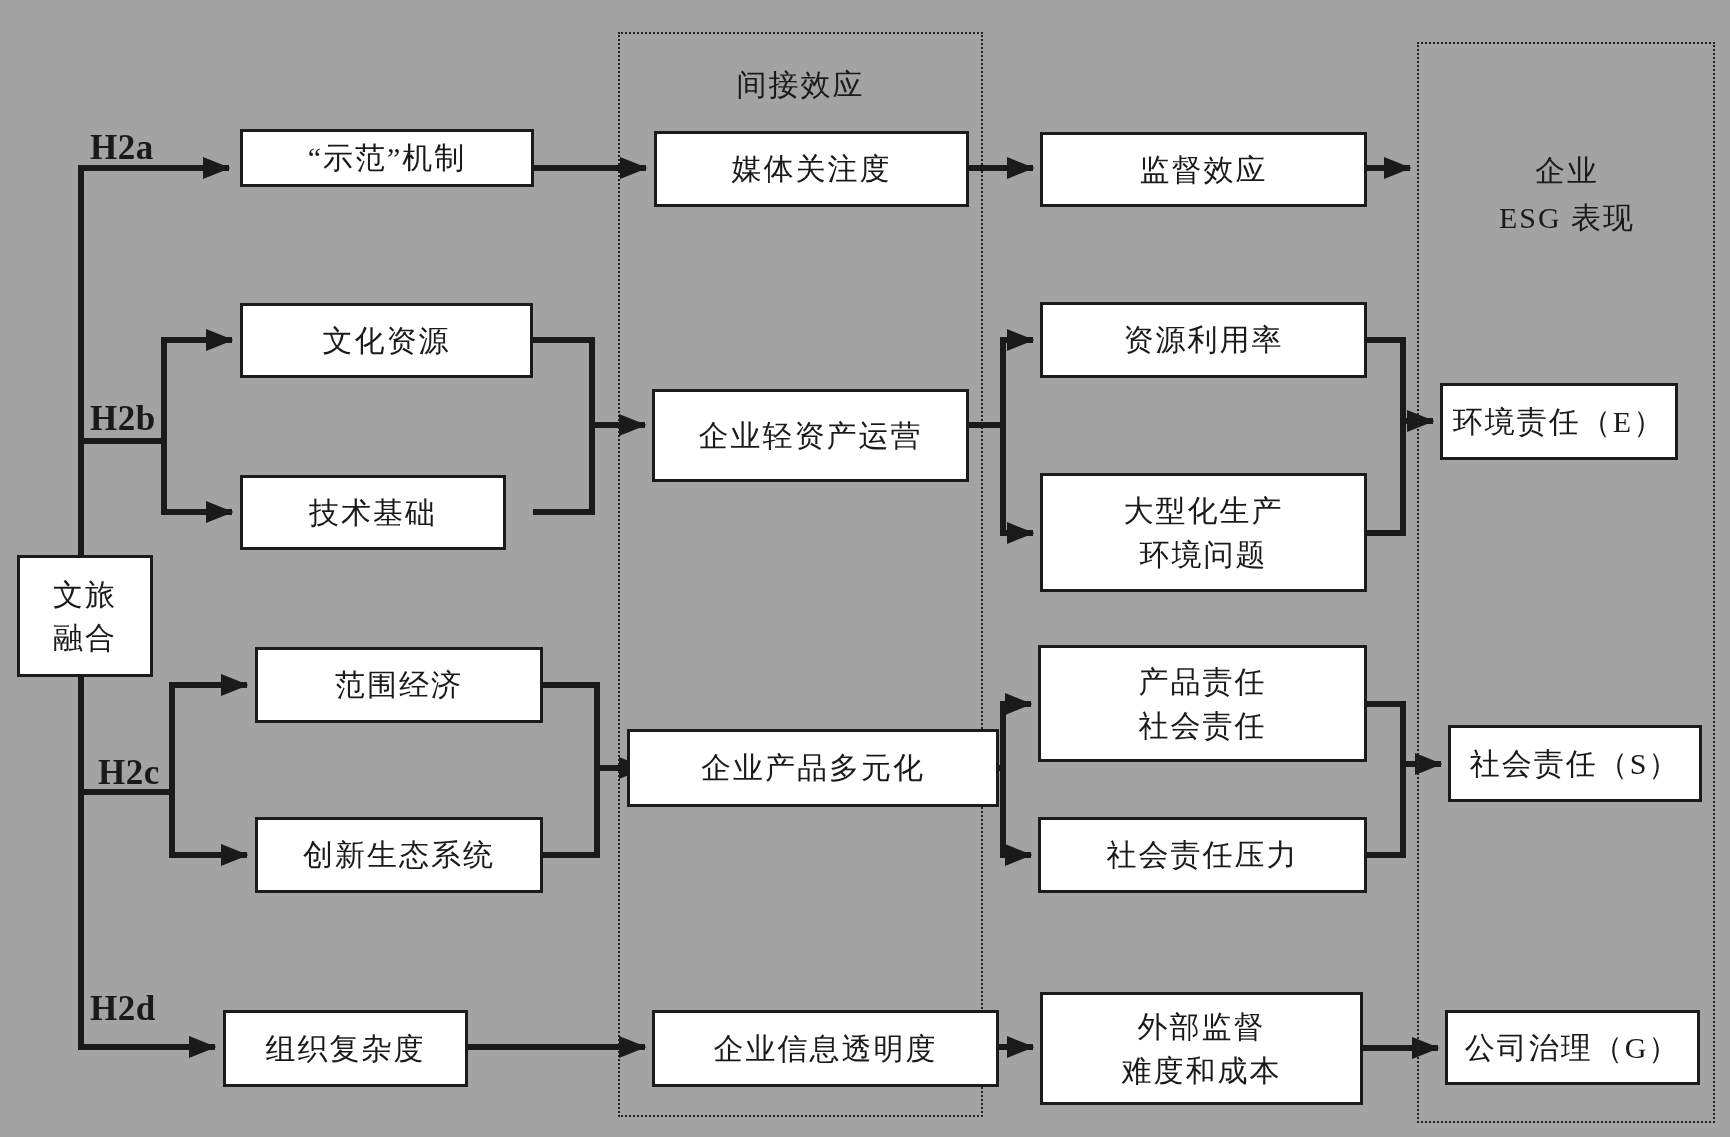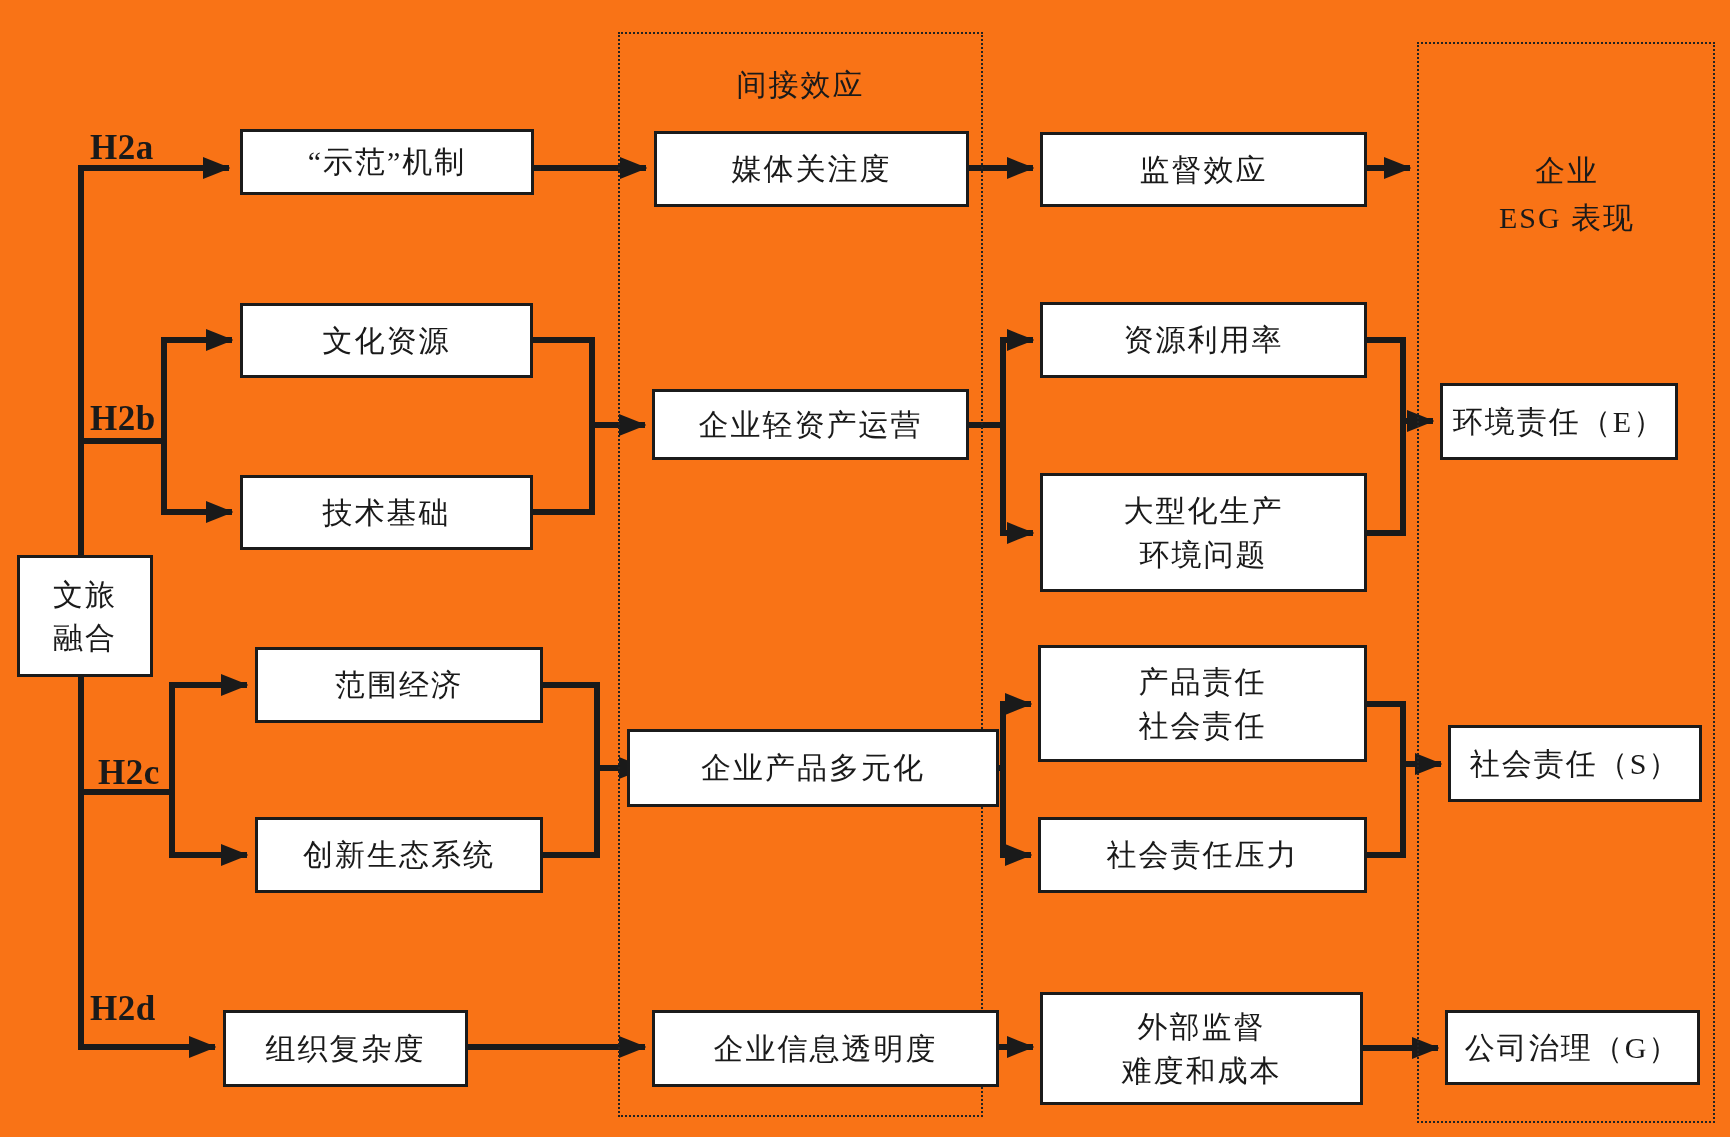--- a/index.html
+++ b/index.html
@@ -4,21 +4,21 @@
 <style>
   html, body {
     margin: 0;
     padding: 0;
     background: #ffffff;
   }
   #stage {
     position: relative;
     width: 1730px;
     height: 1137px;
-    background: #f97316;
+    background: #a3a3a3;
     font-family: "Liberation Serif", "DejaVu Serif", serif;
     color: #1a1a1a;
     overflow: hidden;
   }
   #wires {
     position: absolute;
     left: 0; top: 0;
     width: 1730px;
     height: 1137px;
   }
@@ -124,29 +124,29 @@
 
       <path d="M468,1047 L645,1047" marker-end="url(#ah)"></path>
       <path d="M968,1047 L1033,1047" marker-end="url(#ah)"></path>
       <path d="M1363,1048 L1438,1048" marker-end="url(#ah)"></path>
     </g>
   </svg>
 
   <div class="node" style="left:17px; top:555px; width:136px; height:122px">文旅
 融合</div>
 
-  <div class="node" style="left:240px; top:129px; width:294px; height:66px">“示范”机制</div>
+  <div class="node" style="left:240px; top:129px; width:294px; height:58px">“示范”机制</div>
   <div class="node" style="left:240px; top:303px; width:293px; height:75px">文化资源</div>
-  <div class="node" style="left:240px; top:475px; width:293px; height:75px">技术基础</div>
+  <div class="node" style="left:240px; top:475px; width:266px; height:75px">技术基础</div>
   <div class="node" style="left:255px; top:647px; width:288px; height:76px">范围经济</div>
   <div class="node" style="left:255px; top:817px; width:288px; height:76px">创新生态系统</div>
   <div class="node" style="left:654px; top:131px; width:315px; height:76px">媒体关注度</div>
 
   <div class="node" style="left:223px; top:1010px; width:245px; height:77px">组织复杂度</div>
-  <div class="node" style="left:652px; top:389px; width:317px; height:71px">企业轻资产运营</div>
+  <div class="node" style="left:652px; top:389px; width:317px; height:93px">企业轻资产运营</div>
   <div class="node" style="left:627px; top:729px; width:372px; height:78px">企业产品多元化</div>
   <div class="node" style="left:652px; top:1010px; width:347px; height:77px">企业信息透明度</div>
 
   <div class="node" style="left:1040px; top:132px; width:327px; height:75px">监督效应</div>
   <div class="node" style="left:1040px; top:302px; width:327px; height:76px">资源利用率</div>
   <div class="node" style="left:1040px; top:473px; width:327px; height:119px">大型化生产
 环境问题</div>
   <div class="node" style="left:1038px; top:645px; width:329px; height:117px">产品责任
 社会责任</div>
   <div class="node" style="left:1038px; top:817px; width:329px; height:76px">社会责任压力</div>

